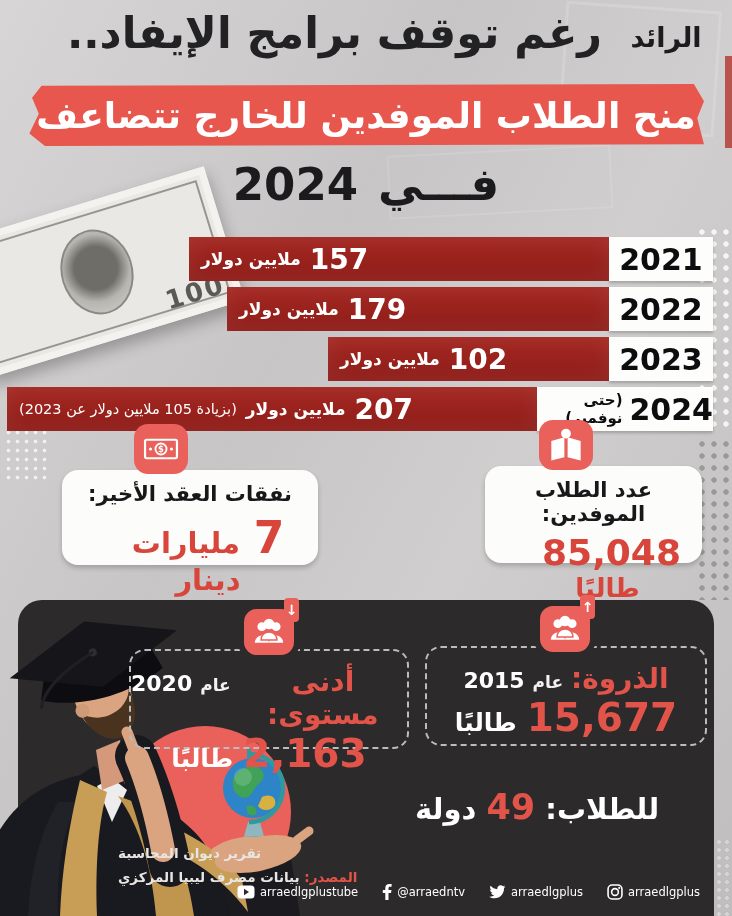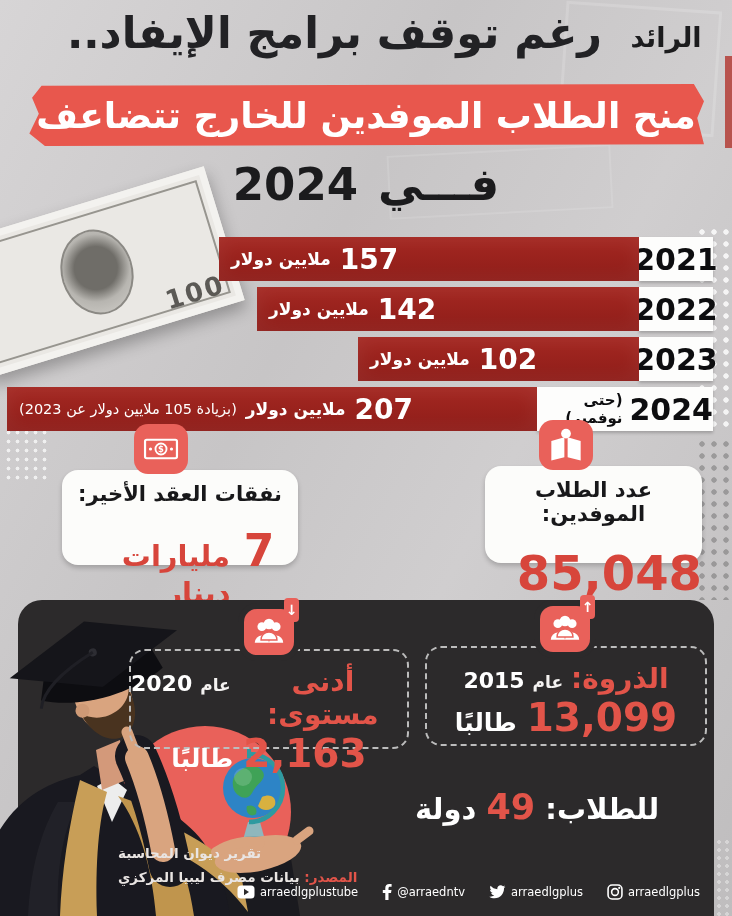--- a/index.html
+++ b/index.html
@@ -29,41 +29,41 @@
   .logo{position:absolute;top:22px;right:10px;width:112px;text-align:center;font-size:27px;font-weight:bold;color:#1c1c1e;z-index:3;}
   .main-title{position:absolute;top:8px;right:118px;left:55px;text-align:center;font-size:43px;font-weight:bold;color:#222225;z-index:3;}
   .banner{position:absolute;top:84px;right:28px;left:28px;height:62px;background:#e8574d;z-index:3;
     display:flex;align-items:center;justify-content:center;color:#fff;font-size:36px;font-weight:bold;
     clip-path:polygon(0.6% 22%,2% 3%,98.5% 0%,100% 28%,99% 55%,100% 97%,2.5% 100%,0.2% 80%,1.6% 48%);}
   .subtitle{position:absolute;top:158px;left:0;right:0;z-index:3;display:flex;justify-content:center;gap:20px;
     font-size:45px;font-weight:bold;color:#1b1b1d;direction:rtl;}
   
   .chart{position:absolute;top:237px;right:19px;width:706px;z-index:3;}
   .crow{display:flex;direction:rtl;height:44px;margin-bottom:6px;}
-  .ybox{background:#fdfdfc;display:flex;align-items:center;justify-content:center;gap:7px;width:74px;
+  .ybox{background:#fdfdfc;display:flex;align-items:center;justify-content:center;gap:7px;width:104px;
     color:#0d0d0f;font-weight:bold;font-size:30px;box-shadow:0 2px 3px rgba(0,0,0,.22);}
   .ynote{font-size:15px;font-weight:bold;}
   .crow.r4 .ybox{width:182px;}
   .bar-fill{background:linear-gradient(180deg,#a42822 0%,#97211c 60%,#8f1e1a 100%);
     display:flex;align-items:center;justify-content:flex-end;gap:9px;color:#fff;padding:0 12px;
     box-shadow:inset 0 0 22px rgba(255,255,255,.07);}
   .bar-num{font-size:28px;font-weight:bold;}
   .bar-unit{font-size:17px;font-weight:bold;}
   .bar-note{font-size:14.5px;font-weight:normal;}
   
   .card{position:absolute;background:#fcfcfa;border-radius:16px;box-shadow:0 3px 5px rgba(0,0,0,.2);z-index:4;text-align:center;}
   .card-students{right:30px;top:466px;width:217px;height:97px;}
-  .card-spending{left:62px;top:470px;width:236px;height:95px;text-align:center;}
+  .card-spending{left:62px;top:470px;width:256px;height:95px;text-align:center;}
   .card-icon{position:absolute;width:54px;height:50px;border-radius:14px;background:#e9615a;z-index:5;
     display:flex;align-items:center;justify-content:center;}
   .icon-students{left:539px;top:420px;}
   .icon-spending{left:134px;top:424px;}
   .card-title{margin-top:12px;font-size:21px;font-weight:bold;color:#18181a;}
-  .card-value{margin-top:19px;color:#d7453b;font-weight:bold;direction:rtl;padding-left:36px;}
-  .v-big{font-size:48px;}
+  .card-value{margin-top:6px;color:#d7453b;font-weight:bold;direction:rtl;padding-left:36px;}
+  .v-big{font-size:36px;}
   .v-unit{font-size:26px;margin-right:8px;}
   .v-7{font-size:44px;}
   .v-dinar{font-size:29px;margin-right:8px;}
   
   .panel{position:absolute;left:18px;right:18px;top:600px;height:316px;background:#2c2a2b;border-radius:24px 24px 0 0;z-index:5;}
   .grad{position:absolute;left:0;top:600px;z-index:6;}
   .dbox{position:absolute;border:2px dashed #bcbcbc;border-radius:16px;z-index:7;text-align:center;}
   .box-peak{left:425px;top:646px;width:278px;height:96px;}
   .box-low{left:129px;top:649px;width:276px;height:96px;}
   .dbox-icon{position:absolute;width:50px;height:46px;border-radius:13px;background:#e9615a;z-index:8;
@@ -125,21 +125,21 @@
       <div class="bar-fill" style="width: 396px;">
         <span class="bar-num">157</span>
         <span class="bar-unit">ملايين دولار</span>
       </div>
     </div>
     <div class="crow">
       <div class="ybox">
         <span>2022</span>
       </div>
       <div class="bar-fill" style="width: 358px;">
-        <span class="bar-num">142</span>
+        <span class="bar-num">179</span>
         <span class="bar-unit">ملايين دولار</span>
       </div>
     </div>
     <div class="crow">
       <div class="ybox">
         <span>2023</span>
       </div>
       <div class="bar-fill" style="width: 257px;">
         <span class="bar-num">102</span>
         <span class="bar-unit">ملايين دولار</span>
@@ -265,21 +265,21 @@
     </svg>
   </div>
 
   <div class="dbox box-peak">
     <div class="dline1">
       <span class="dlabel">الذروة:</span>
       <span class="dyearw">عام</span>
       <span class="dyear">2015</span>
     </div>
     <div class="dline2">
-      <span class="dval">13,099</span>
+      <span class="dval">15,677</span>
       <span class="dunit">طالبًا</span>
     </div>
   </div>
   <div class="dbox box-low">
     <div class="dline1">
       <span class="dlabel">أدنى مستوى:</span>
       <span class="dyearw">عام</span>
       <span class="dyear">2020</span>
     </div>
     <div class="dline2">

